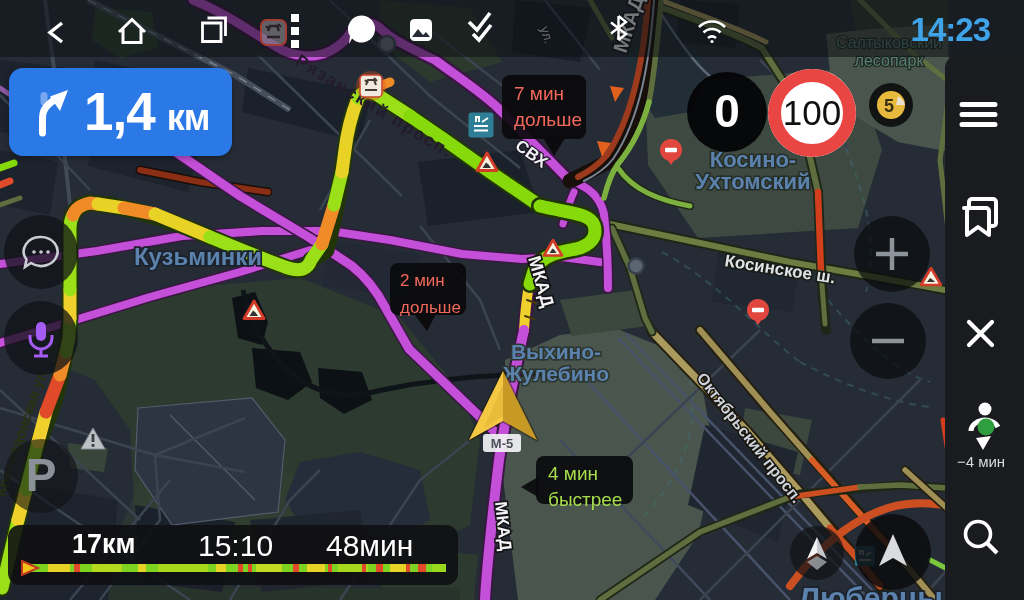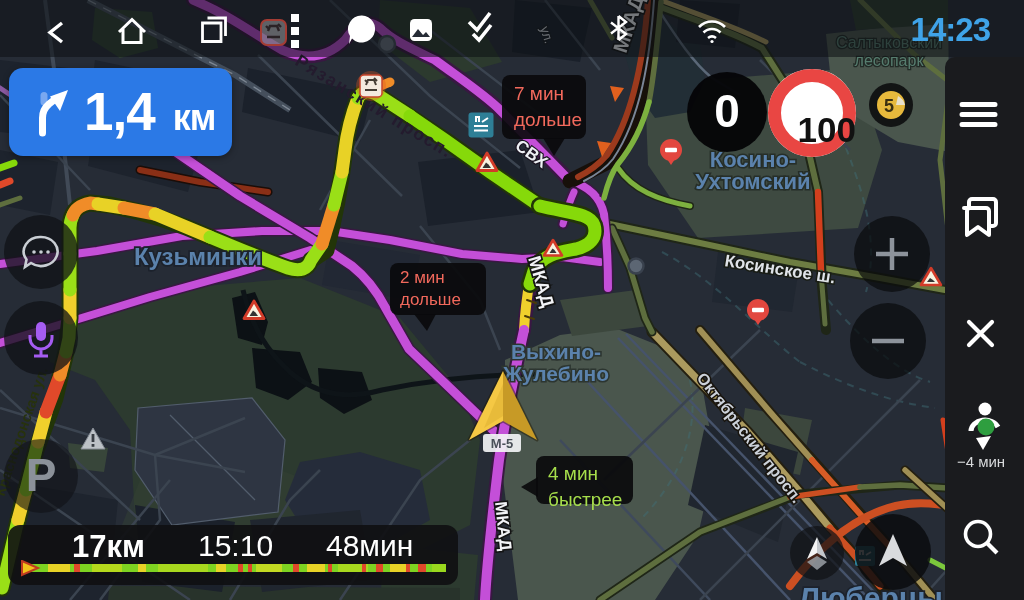--- a/index.html
+++ b/index.html
@@ -443,21 +443,21 @@
   <polygon points="43,9 77,78 43,59" fill="#c79a26"></polygon>
   <polygon points="43,22 24,66 43,54" fill="#e0b233" opacity="0.6"></polygon>
 </svg>
 
 <div class="abs" style="left:502px;top:75px;width:84px;height:64px;background:rgba(10,10,12,0.92);border-radius:8px;color:#f2695c;font-size:19px;line-height:26px;padding:6px 16px 0 12px;box-sizing:border-box">7 мин<br>дольше</div>
 
 <svg class="abs" style="left:541px;top:138px" width="26" height="20" viewBox="0 0 26 20">
       <polygon points="2,0 24,0 13,18" fill="rgba(10,10,12,0.92)"></polygon>
     </svg>
 
-<div class="abs" style="left:390px;top:263px;width:96px;height:52px;background:rgba(10,10,12,0.92);border-radius:8px;color:#f2695c;font-size:17px;line-height:22px;padding:4px 0 0 10px;box-sizing:border-box">2 мин<br>дольше</div>
+<div class="abs" style="left:390px;top:263px;width:76px;height:52px;background:rgba(10,10,12,0.92);border-radius:8px;color:#f2695c;font-size:17px;line-height:27px;padding:4px 0 0 10px;box-sizing:border-box">2 мин<br>дольше</div>
 
 <svg class="abs" style="left:412px;top:314px" width="26" height="20" viewBox="0 0 26 20">
       <polygon points="2,0 24,0 15,17" fill="rgba(10,10,12,0.92)"></polygon>
     </svg>
 
 <div class="abs" style="left:536px;top:456px;width:97px;height:48px;background:rgba(10,10,12,0.92);border-radius:8px;color:#a6de4b;font-size:19px;line-height:26px;padding:5px 0 0 12px;box-sizing:border-box">4 мин<br>быстрее</div>
 
 <svg class="abs" style="left:520px;top:476px" width="18" height="22" viewBox="0 0 18 22">
       <polygon points="18,1 18,21 1,11" fill="rgba(10,10,12,0.92)"></polygon>
     </svg>
@@ -508,27 +508,27 @@
 </svg>
 
 <div class="abs" style="left:9px;top:68px;width:223px;height:88px;background:#2b79e6;border-radius:14px;box-shadow:0 2px 6px rgba(0,0,0,0.35)"></div>
 
 <svg class="abs" style="left:9px;top:68px" width="110" height="88" viewBox="0 0 110 88">
   <rect x="31.5" y="24" width="7" height="13.5" rx="3.5" fill="#79a8f0"></rect>
   <path d="M33.5,65 L33.5,50 Q33.5,41.5 40,36 L47,30.5" stroke="#fff" stroke-width="7" fill="none" stroke-linecap="round"></path>
   <polygon points="59,22 41,28.5 51,43" fill="#fff"></polygon>
 </svg>
 
-<div class="abs" style="left:84px;top:76px;width:148px;height:72px;color:#fff;font-size:53px;font-weight:bold;line-height:72px;letter-spacing:-1px">1,4<span style="font-size:36px;font-weight:bold;margin-left:18px">км</span></div>
+<div class="abs" style="left:84px;top:76px;width:148px;height:72px;color:#fff;font-size:53px;font-weight:bold;line-height:72px;letter-spacing:-1px">1,4<span style="font-size:36px;font-weight:bold;margin-left:12px">км</span></div>
 
 <div class="abs" style="left:687px;top:72px;width:80px;height:80px;border-radius:50%;background:rgba(5,5,7,0.96);color:#fff;font-size:46px;font-weight:bold;text-align:center;line-height:78px">0</div>
 
 <div class="abs" style="left:768px;top:69px;width:88px;height:88px;border-radius:50%;background:#fff;border:0 solid;box-sizing:border-box"></div>
 <div class="abs" style="left:768px;top:69px;width:88px;height:88px;border-radius:50%;border:13px solid #e94643;box-sizing:border-box"></div>
-<div class="abs" style="left:768px;top:86px;width:88px;height:88px;color:#111;font-size:35px;font-weight:bold;text-align:right;line-height:88px">100</div>
+<div class="abs" style="left:768px;top:69px;width:88px;height:88px;color:#111;font-size:35px;font-weight:normal;text-align:center;line-height:88px">100</div>
 
 <div class="abs" style="left:869px;top:83px;width:44px;height:44px;border-radius:50%;background:rgba(8,8,10,0.85)"></div>
 <svg class="abs" style="left:869px;top:83px" width="44" height="44" viewBox="0 0 44 44">
   <circle cx="22" cy="22" r="14" fill="#e7b93c"></circle>
   <path d="M29,13 a14,14 0 0 1 7,9 l-9,0 z" fill="#e8e4da" opacity="0.9"></path>
   <text x="20" y="29" font-size="18" font-weight="bold" fill="#3a2f10" text-anchor="middle" font-family="Liberation Sans,sans-serif">5</text>
 </svg>
 
 <div class="abs" style="left:4px;top:215px;width:74px;height:74px;border-radius:50%;background:rgba(16,18,22,0.76)"></div>
 <svg class="abs" style="left:4px;top:215px" width="74" height="74" viewBox="0 0 74 74" fill="none" stroke="#c9ced4">
@@ -571,21 +571,21 @@
   <polygon points="17,36 27,30 37,36 27,44" fill="#9aa0a6" opacity="0.85"></polygon>
 </svg>
 
 <div class="abs" style="left:855px;top:514px;width:76px;height:76px;border-radius:50%;background:rgba(10,12,14,0.85)"></div>
 <svg class="abs" style="left:855px;top:514px" width="76" height="76" viewBox="0 0 76 76">
   <polygon points="38,20 24,52 38,44 52,52" fill="#d9dbde"></polygon>
 </svg>
 
 <div class="abs" style="left:8px;top:525px;width:450px;height:60px;background:rgba(16,16,18,0.9);border-radius:12px"></div>
 
-<div class="abs" style="left:72px;top:529px;color:#fff;font-size:31px;font-weight:bold">17км</div>
+<div class="abs" style="left:72px;top:529px;color:#fff;font-size:27px;font-weight:bold">17км</div>
 
 <div class="abs" style="left:198px;top:529px;color:#fff;font-size:30px;font-weight:normal">15:10</div>
 
 <div class="abs" style="left:326px;top:529px;color:#fff;font-size:30px;font-weight:normal">48мин</div>
 
 <svg class="abs" style="left:8px;top:560px" width="450" height="20" viewBox="0 0 450 20">
   <rect x="14" y="4" width="424" height="8" rx="4" fill="#7ed321"></rect>
   <g>
     <rect x="40" y="4" width="22" height="8" fill="#e8d226"></rect>
     <rect x="66" y="4" width="6" height="8" fill="#e0492a"></rect>

